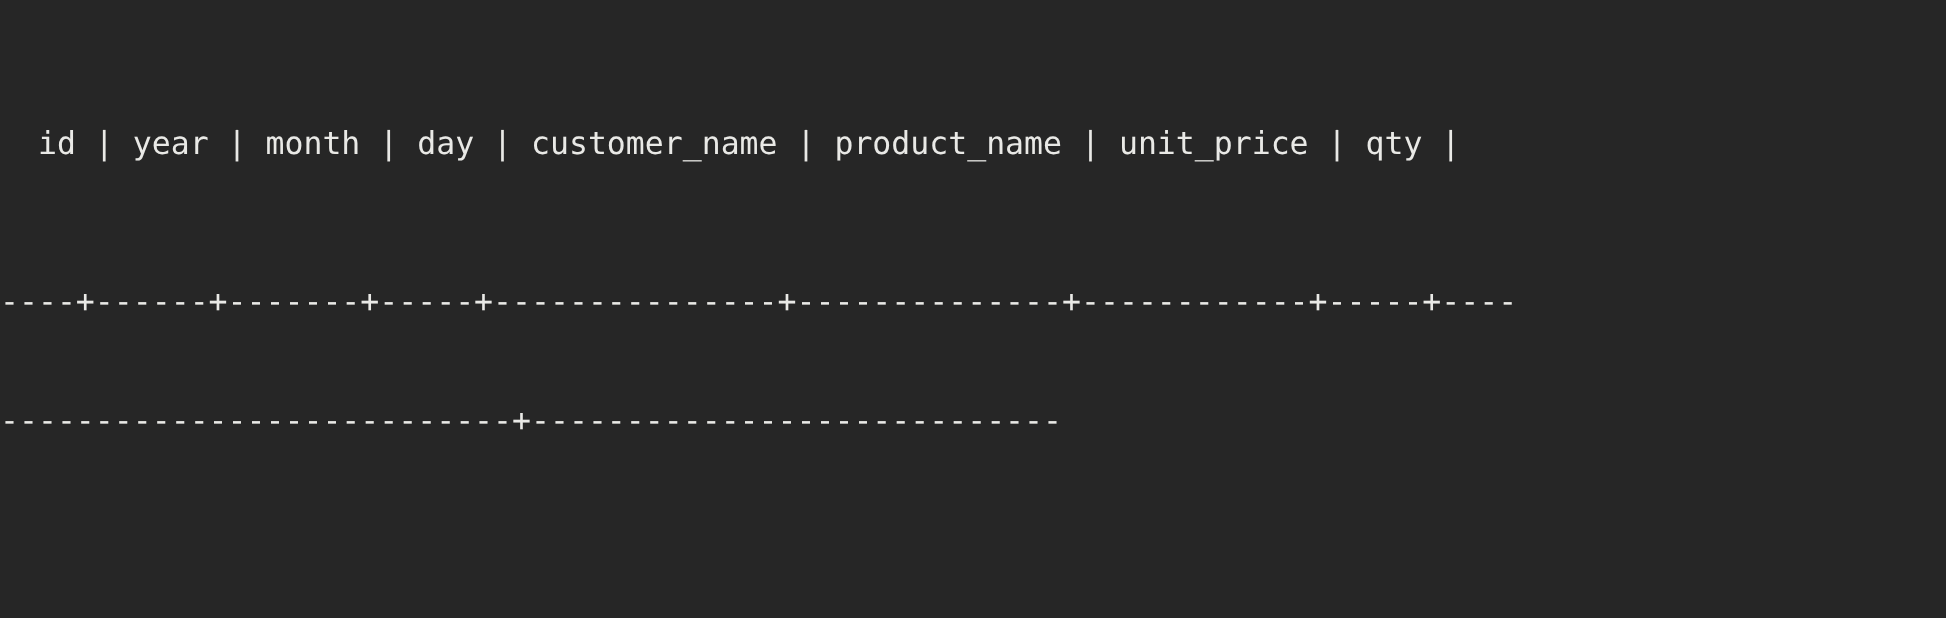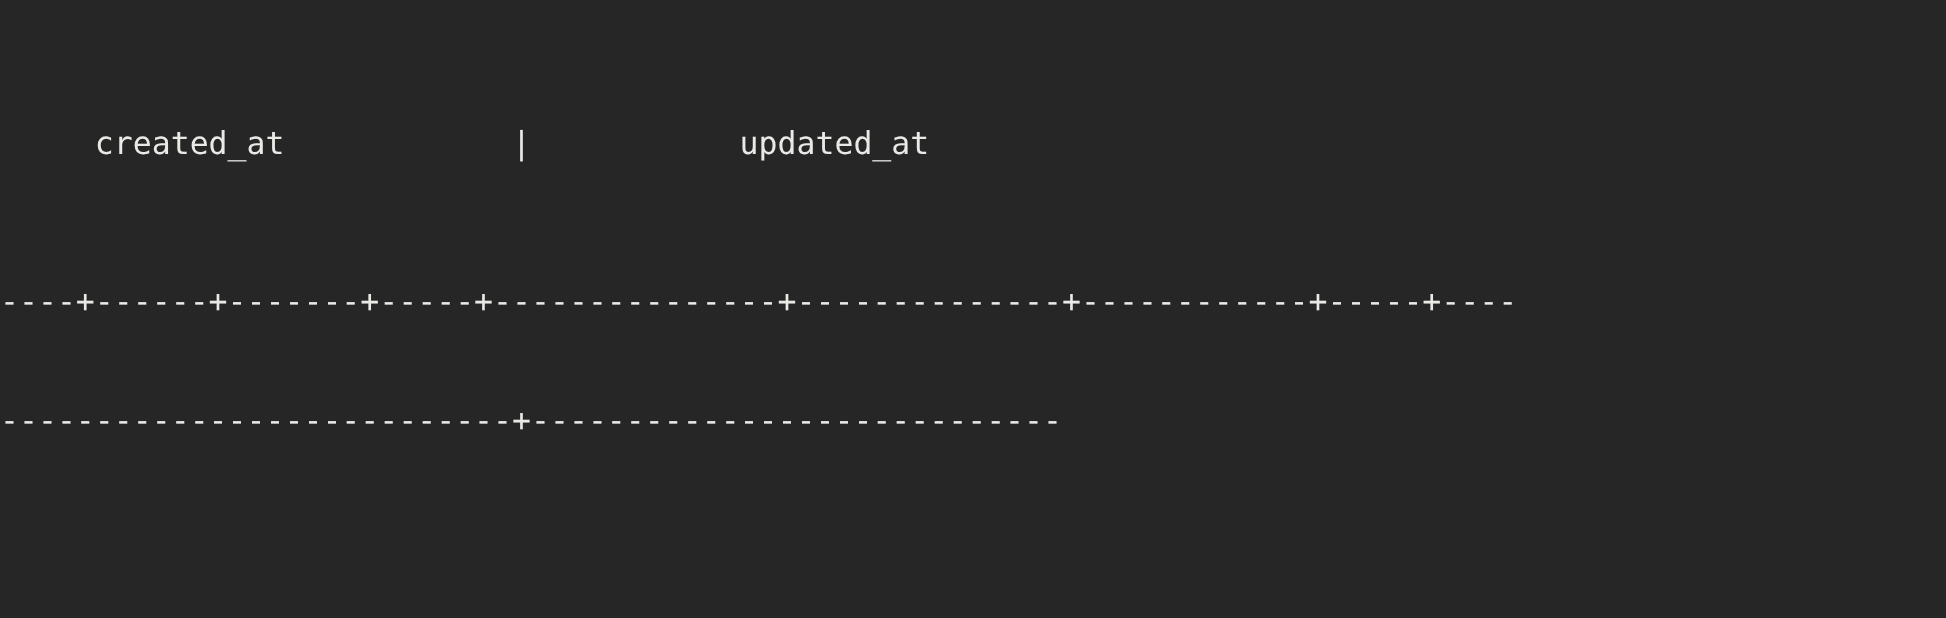--- a/index.html
+++ b/index.html
@@ -36,21 +36,21 @@
   }
   .tline.cont {
     
   }
 </style>
 </head>
 <body style="background: rgb(38, 38, 38);">
 
 <div id="terminal" style="background: rgb(38, 38, 38); color: rgb(233, 233, 230);">
 
-  <span class="tline cont">     created_at            |           updated_at</span>
+  <span class="tline">  id | year | month | day | customer_name | product_name | unit_price | qty | </span>
 
   <span class="tline">----+------+-------+-----+---------------+--------------+------------+-----+----</span>
   <span class="tline cont">---------------------------+----------------------------</span>
 
   
   
 
   
   
 

